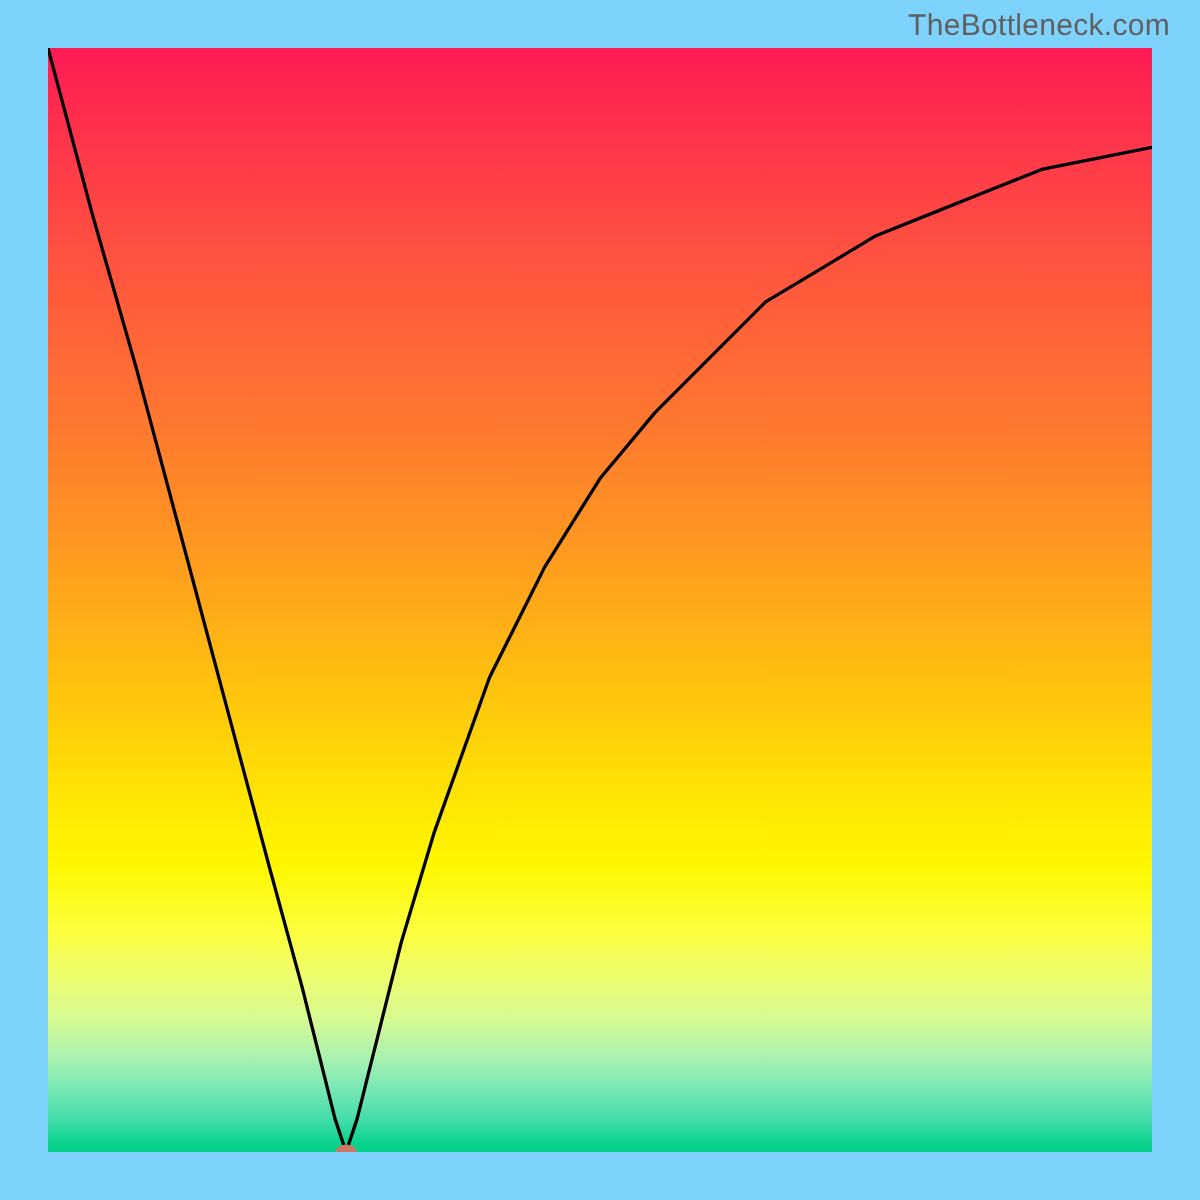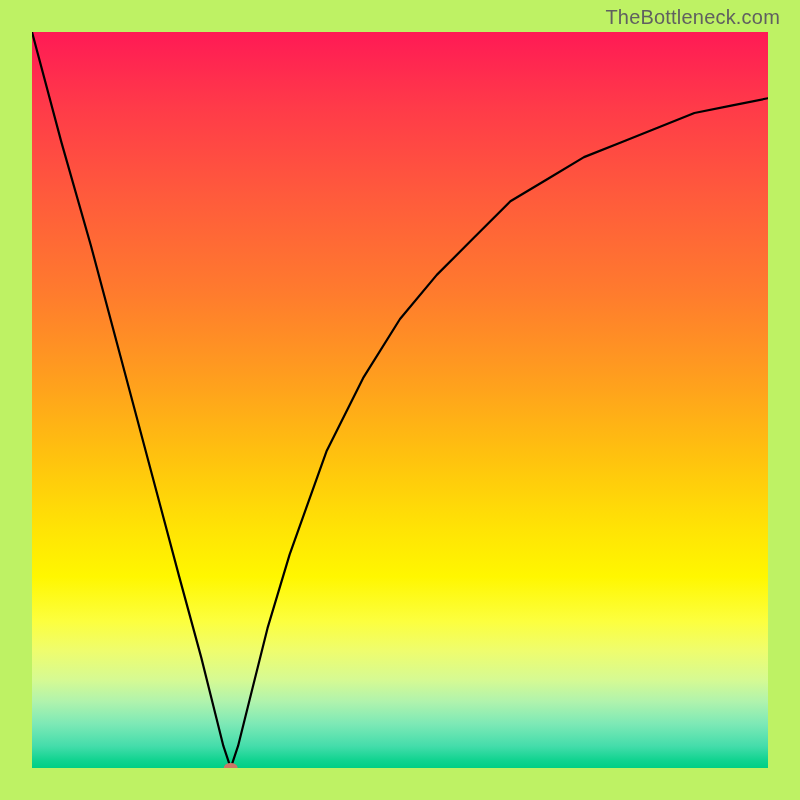--- a/index.html
+++ b/index.html
@@ -8,21 +8,21 @@
     width: 800px;
     height: 800px;
     overflow: hidden;
     background: #000;
     font-family: Arial, Helvetica, sans-serif;
   }
   .frame {
     position: relative;
     width: 800px;
     height: 800px;
-    background: #bef264;
+    background: #7dd3fc;
   }
   .plot-area {
     position: absolute;
     left: 32px;
     top: 32px;
     width: 736px;
     height: 736px;
     
     background: linear-gradient(
       to bottom,

